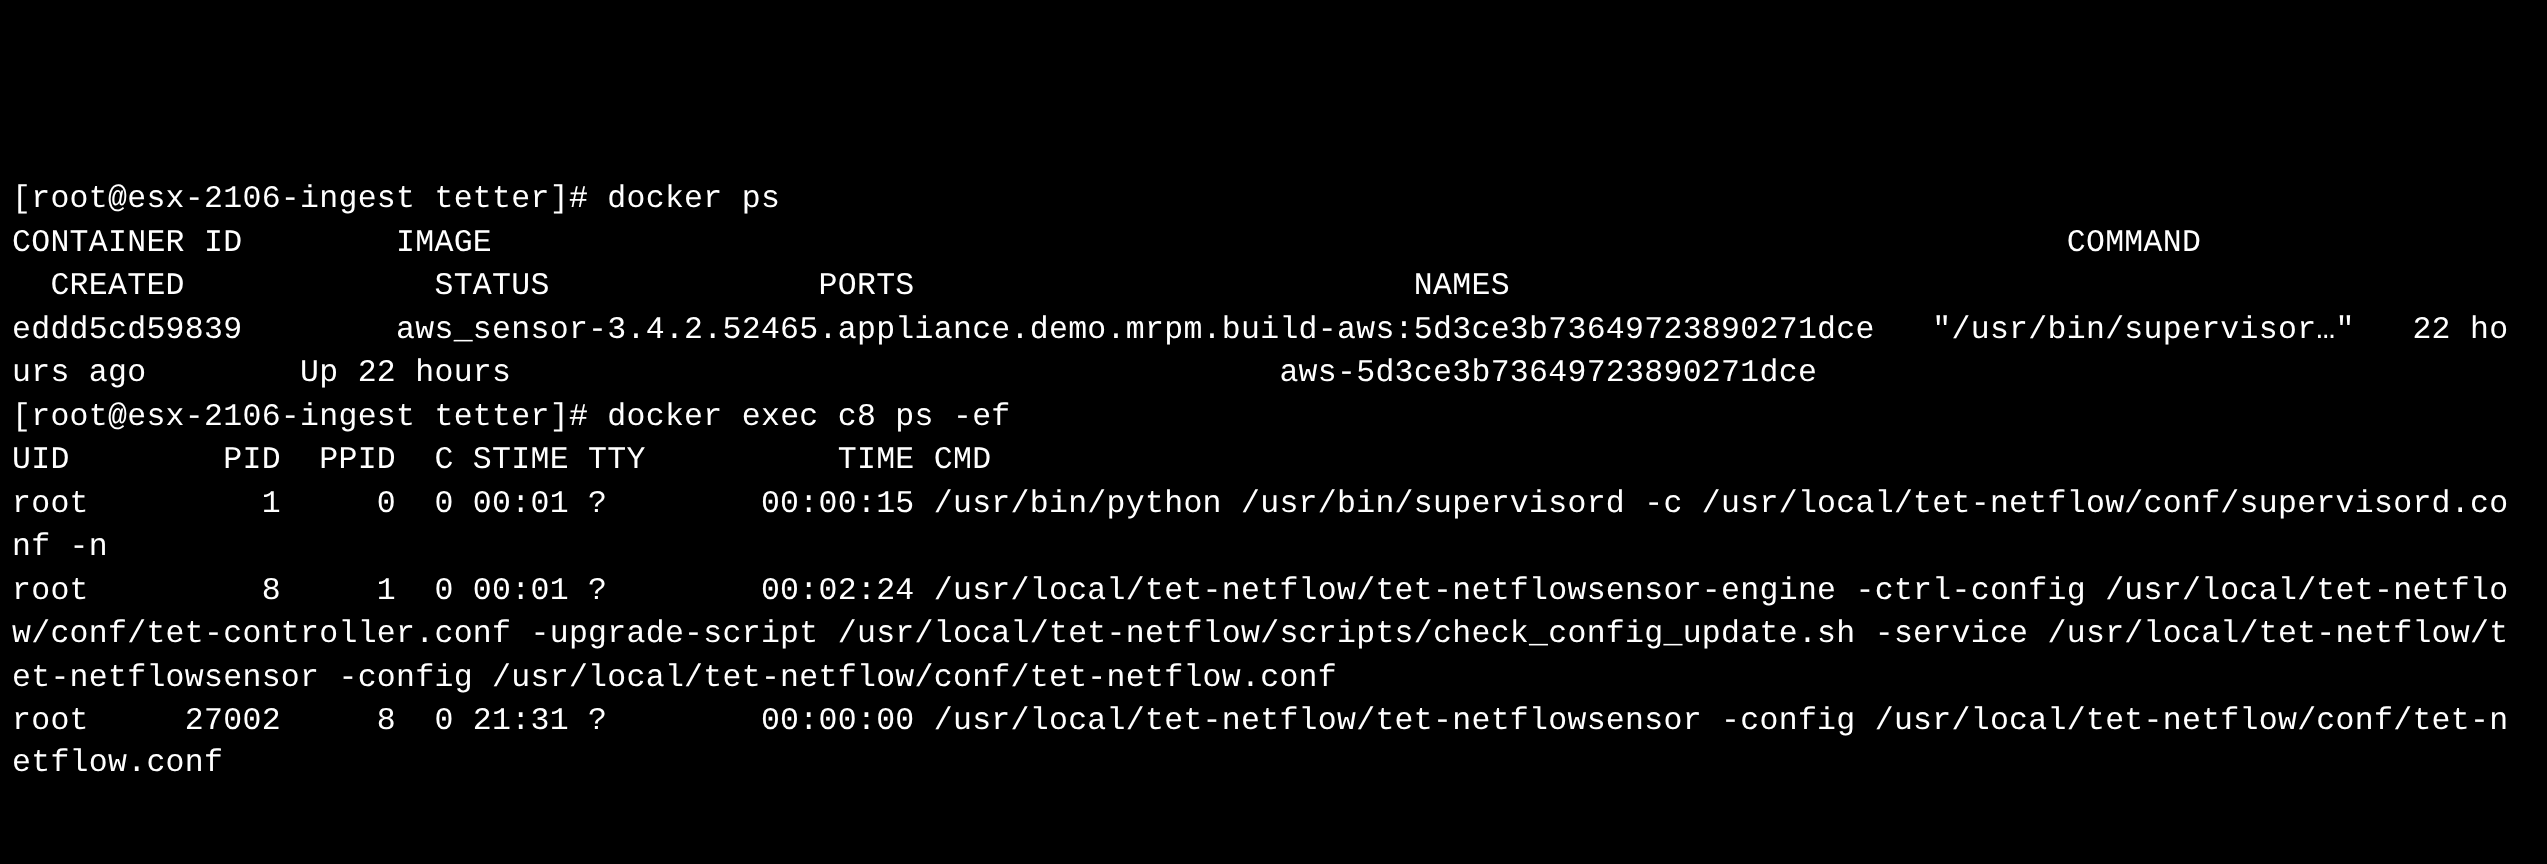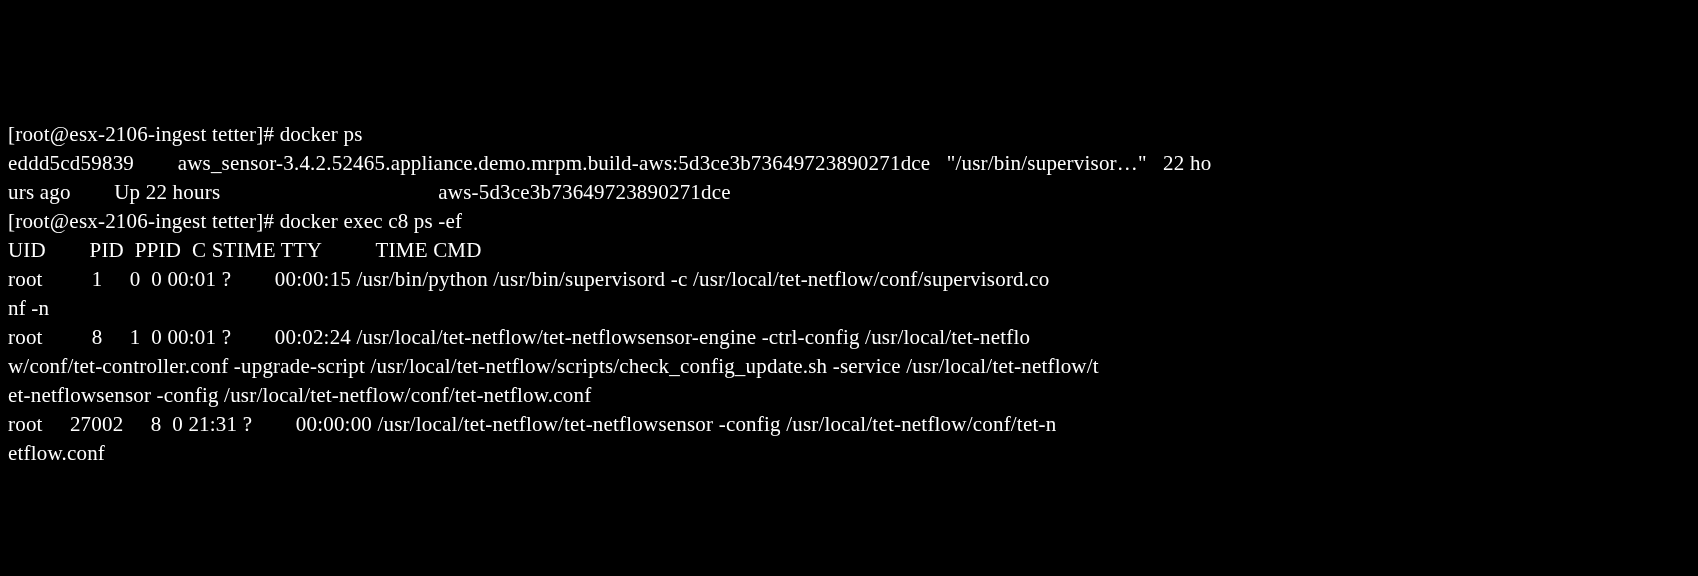--- a/index.html
+++ b/index.html
@@ -16,29 +16,29 @@
       padding: 4px 8px;
       white-space: pre;
       overflow-x: hidden;
       letter-spacing: 0.2px;
     }
     .terminal {
       width: 100%;
     }
     .line {
       display: block;
-      font-family: Liberation Serif, serif;
     }
   </style>
 </head>
 <body>
 
 
 
-<div class="terminal"><span class="line"><span>[root@esx-2106-ingest tetter]# </span><span>docker ps</span></span><span class="line">eddd5cd59839        aws_sensor-3.4.2.52465.appliance.demo.mrpm.build-aws:5d3ce3b73649723890271dce   "/usr/bin/supervisor…"   22 ho
+<div class="terminal"><span class="line"><span>[root@esx-2106-ingest tetter]# </span><span>docker ps</span></span><span class="line">CONTAINER ID        IMAGE                                                                                  COMMAND                
+  CREATED             STATUS              PORTS                          NAMES</span><span class="line">eddd5cd59839        aws_sensor-3.4.2.52465.appliance.demo.mrpm.build-aws:5d3ce3b73649723890271dce   "/usr/bin/supervisor…"   22 ho
 urs ago        Up 22 hours                                        aws-5d3ce3b73649723890271dce</span><span class="line"><span>[root@esx-2106-ingest tetter]# </span><span>docker exec c8 ps -ef</span></span><span class="line">UID        PID  PPID  C STIME TTY          TIME CMD</span><span class="line">root         1     0  0 00:01 ?        00:00:15 /usr/bin/python /usr/bin/supervisord -c /usr/local/tet-netflow/conf/supervisord.co
 nf -n</span><span class="line">root         8     1  0 00:01 ?        00:02:24 /usr/local/tet-netflow/tet-netflowsensor-engine -ctrl-config /usr/local/tet-netflo
 w/conf/tet-controller.conf -upgrade-script /usr/local/tet-netflow/scripts/check_config_update.sh -service /usr/local/tet-netflow/t
 et-netflowsensor -config /usr/local/tet-netflow/conf/tet-netflow.conf</span><span class="line">root     27002     8  0 21:31 ?        00:00:00 /usr/local/tet-netflow/tet-netflowsensor -config /usr/local/tet-netflow/conf/tet-n
 etflow.conf</span></div>
 
 
 
 
 </body></html>

